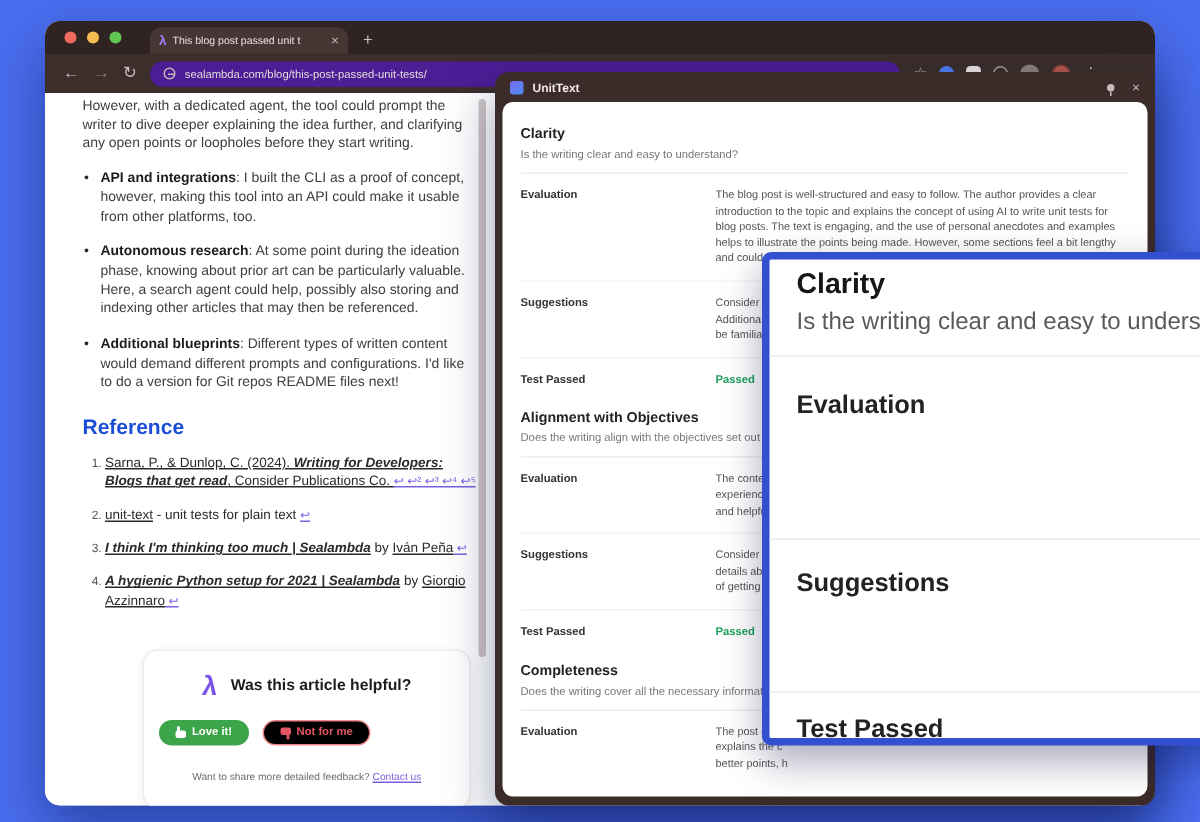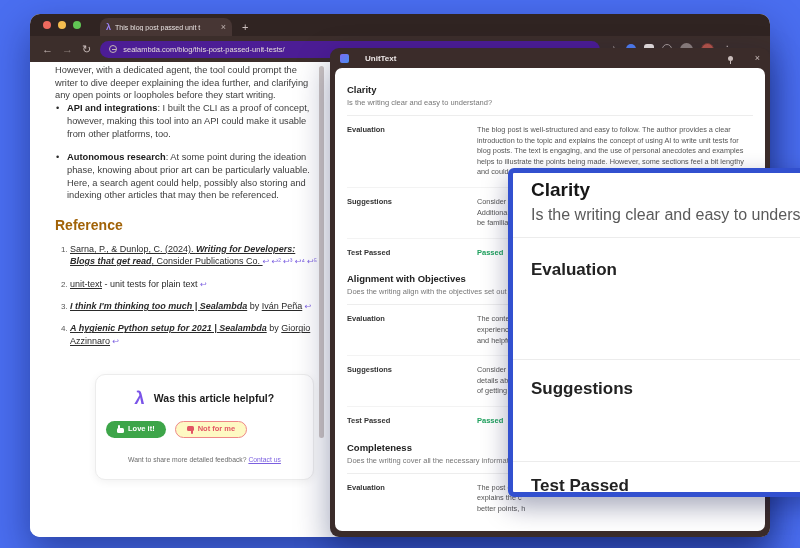--- a/index.html
+++ b/index.html
@@ -38,54 +38,54 @@
   .avatar { width:13px; height:13px; border-radius:50%; background:#b5554a; border:1px solid #7e3c34; }
   .kebab { color:#cabdbb; font-size:10px; }
 
   .content { position:absolute; left:0; top:48px; right:0; bottom:0; background:#fff; }
   .scrollbar { position:absolute; left:289px; top:4px; width:5px; height:372px; border-radius:3px; background:#cfc7c5; }
 
   
   .blog { position:absolute; left:25px; top:2px; width:264px; color:#3d3d3d;
     font-size:9.3px; line-height:12.7px; }
   .blog b { color:#1c1c1c; }
-  .blog p.intro { }
+  .blog p.intro { margin-bottom:10px; }
   .bullets { list-style:none; padding-left:12px; }
   .bullets li { margin-bottom:11px; position:relative; }
   .bullets li::before { content:"•"; position:absolute; left:-11px; color:#2a2a2a; }
-  .ref-h { font-size:14px; font-weight:bold; color:#a16207; margin:17px 0 11px; }
+  .ref-h { font-size:14px; font-weight:bold; color:#1d4ed8; margin:17px 0 11px; }
   .refs { padding-left:15px; color:#2a2a2a; }
   .refs li { margin-bottom:9px; font-size:9px; line-height:12.4px; }
   .refs li::marker { color:#555; font-size:8px; }
   .u { text-decoration:underline; }
   .it { font-style:italic; font-weight:bold; }
-  .bk { color:#7b5fe0; font-size:8px; }
+  .bk { color:#7b5fe0; font-size:8px; text-decoration:underline; }
   .bold-link { font-weight:normal; }
 
   .card { margin:26px 0 0 40px; width:219px; background:#fff; border:1px solid #ececec;
     border-radius:10px; box-shadow:0 2px 8px rgba(0,0,0,.06); padding:14px 10px 12px; text-align:center; }
   .card-head { display:flex; align-items:center; justify-content:center; gap:9px; margin-bottom:14px; }
   .lambda { color:#7a54e8; font-size:18px; font-weight:bold; line-height:1; transform:skewX(-6deg); }
   .card-q { font-size:10.5px; font-weight:bold; color:#1d1d1d; }
   .btn-row { display:flex; gap:9px; margin-bottom:16px; }
   .pill { height:17px; border-radius:9px; display:flex; align-items:center; gap:4px;
     padding:0 11px; font-size:7.5px; font-weight:bold; }
   .pill.love { background:#3da549; color:#fff; }
-  .pill.nope { background:#fef9c3; color:#e25563; border:1px solid #e88; }
+  .pill.nope { background:#000000; color:#e25563; border:1px solid #e88; }
   .thumb { width:7px; height:7px; position:relative; }
   .thumb::before { content:""; position:absolute; left:0; bottom:0; width:7px; height:5px; border-radius:1.5px; background:currentColor; }
   .thumb::after { content:""; position:absolute; left:1px; top:-1px; width:2px; height:4px; border-radius:1px; background:currentColor; }
   .thumb.down { transform:rotate(180deg); }
   .card-foot { font-size:6.8px; color:#6c6c6c; }
   .card-foot a { color:#7b5fe0; text-decoration:underline; }
 
   
   .ut-window { position:absolute; left:330px; top:48px; width:440px; height:489px;
     background:#3b2c2a; border-radius:9px; box-shadow:0 14px 34px rgba(5,15,70,.4); }
-  .ut-titlebar { height:20px; display:flex; align-items:center; padding:0 10px; gap:16px; }
+  .ut-titlebar { height:20px; display:flex; align-items:center; padding:0 10px; gap:6px; }
   .ut-app-icon { width:9px; height:9px; border-radius:2px;
     background:linear-gradient(135deg,#7a6bf2,#4a8df0); }
   .ut-title { color:#efe9e8; font-size:8px; font-weight:bold; flex:1; }
   .ut-pin { width:5px; height:5px; border-radius:50%; background:#c9bcba; position:relative; }
   .ut-pin::after { content:""; position:absolute; left:2px; top:5px; width:1px; height:3px; background:#c9bcba; }
   .ut-close { color:#c9bcba; font-size:9px; line-height:1; margin-left:6px; }
   .ut-panel { position:absolute; left:5px; right:5px; top:20px; bottom:6px; background:#fff;
     border-radius:7px; padding:16px 12px 6px; overflow:hidden; }
 
   .sec-title { font-size:9.5px; font-weight:bold; color:#222; }
@@ -145,20 +145,21 @@
   </div>
 
   <div class="content">
     <div class="scrollbar"></div>
 
     <div class="blog">
       <p class="intro">However, with a dedicated agent, the tool could prompt the writer to dive deeper explaining the idea further, and clarifying any open points or loopholes before they start writing.</p>
       <ul class="bullets">
         <li><b>API and integrations</b><span>: I built the CLI as a proof of concept, however, making this tool into an API could make it usable from other platforms, too.</span></li>
         <li><b>Autonomous research</b><span>: At some point during the ideation phase, knowing about prior art can be particularly valuable. Here, a search agent could help, possibly also storing and indexing other articles that may then be referenced.</span></li>
+        <li><b>Additional blueprints</b><span>: Different types of written content would demand different prompts and configurations. I'd like to do a version for Git repos README files next!</span></li>
       </ul>
 
       <div class="ref-h">Reference</div>
       <ol class="refs">
         <li>
           <span class="u">Sarna, P., &amp; Dunlop, C. (2024). </span><span class="u it">Writing for Developers: Blogs that get read</span><span class="u">, Consider Publications Co. </span><span class="bk">↩ ↩² ↩³ ↩⁴ ↩⁵</span>
         </li>
         <li>
           <span class="u bold-link">unit-text</span><span> - unit tests for plain text </span><span class="bk">↩</span>
         </li>

